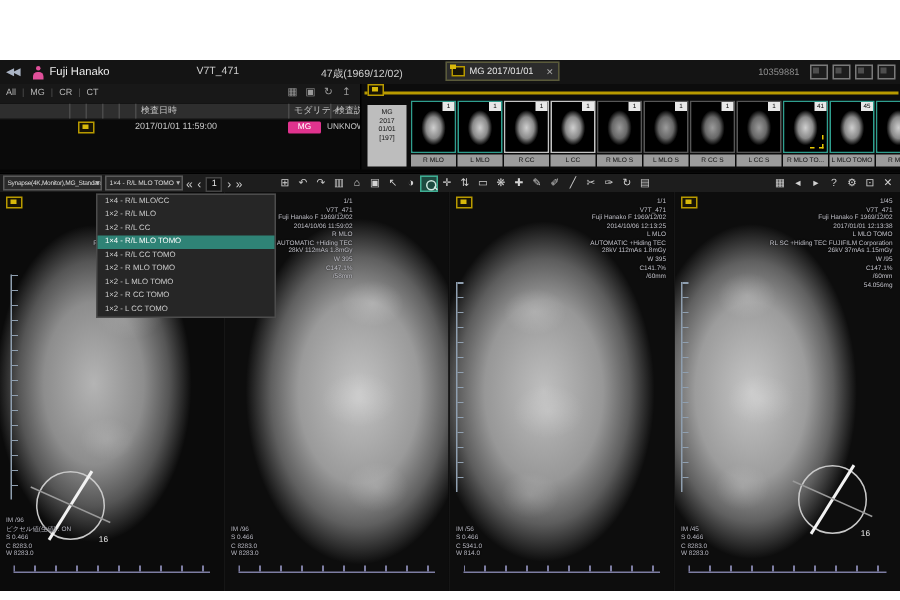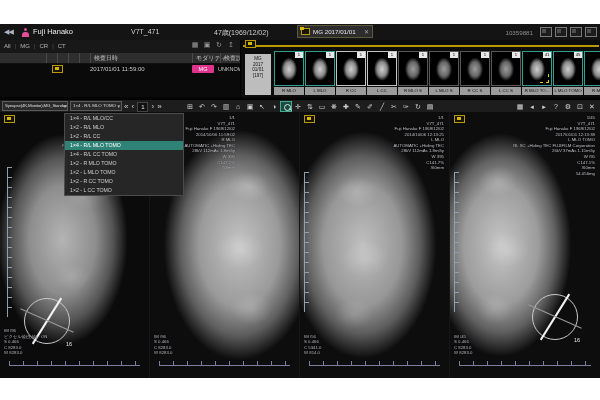--- a/index.html
+++ b/index.html
@@ -1,18 +1,18 @@
 <!DOCTYPE html>
 <html><head>
 <meta charset="utf-8">
 <style>
   html,body{margin:0;padding:0;background:#fff;}
   .page{position:relative;width:600px;height:400px;background:#fff;overflow:hidden;
         font-family:"Liberation Sans",sans-serif;-webkit-font-smoothing:none;}
-  .app{position:absolute;left:0;top:24px;width:600px;height:354px;background:#050505;overflow:hidden;}
+  .app{position:absolute;left:0;top:40px;width:600px;height:354px;background:#050505;overflow:hidden;}
 
   
   .titlebar{position:absolute;left:0;top:0;width:600px;height:16px;background:#141414;border-bottom:1px solid #000;}
   .back{position:absolute;left:4px;top:4px;font-size:7px;color:#aab4c4;letter-spacing:-1px;}
   .person{position:absolute;left:22px;top:4px;width:7px;height:9px;}
   .person .head{position:absolute;left:2px;top:0;width:3px;height:3px;border-radius:50%;background:#e0509a;}
   .person .body{position:absolute;left:0;top:4px;width:7px;height:5px;border-radius:3px 3px 0 0;background:#e0509a;}
   .pname{position:absolute;left:33px;top:3px;font-size:7.5px;color:#ececec;}
   .pid{position:absolute;left:131px;top:4px;font-size:7px;color:#cfcfcf;}
   .page-age{position:absolute;left:214px;top:4px;font-size:7px;color:#cfcfcf;}

